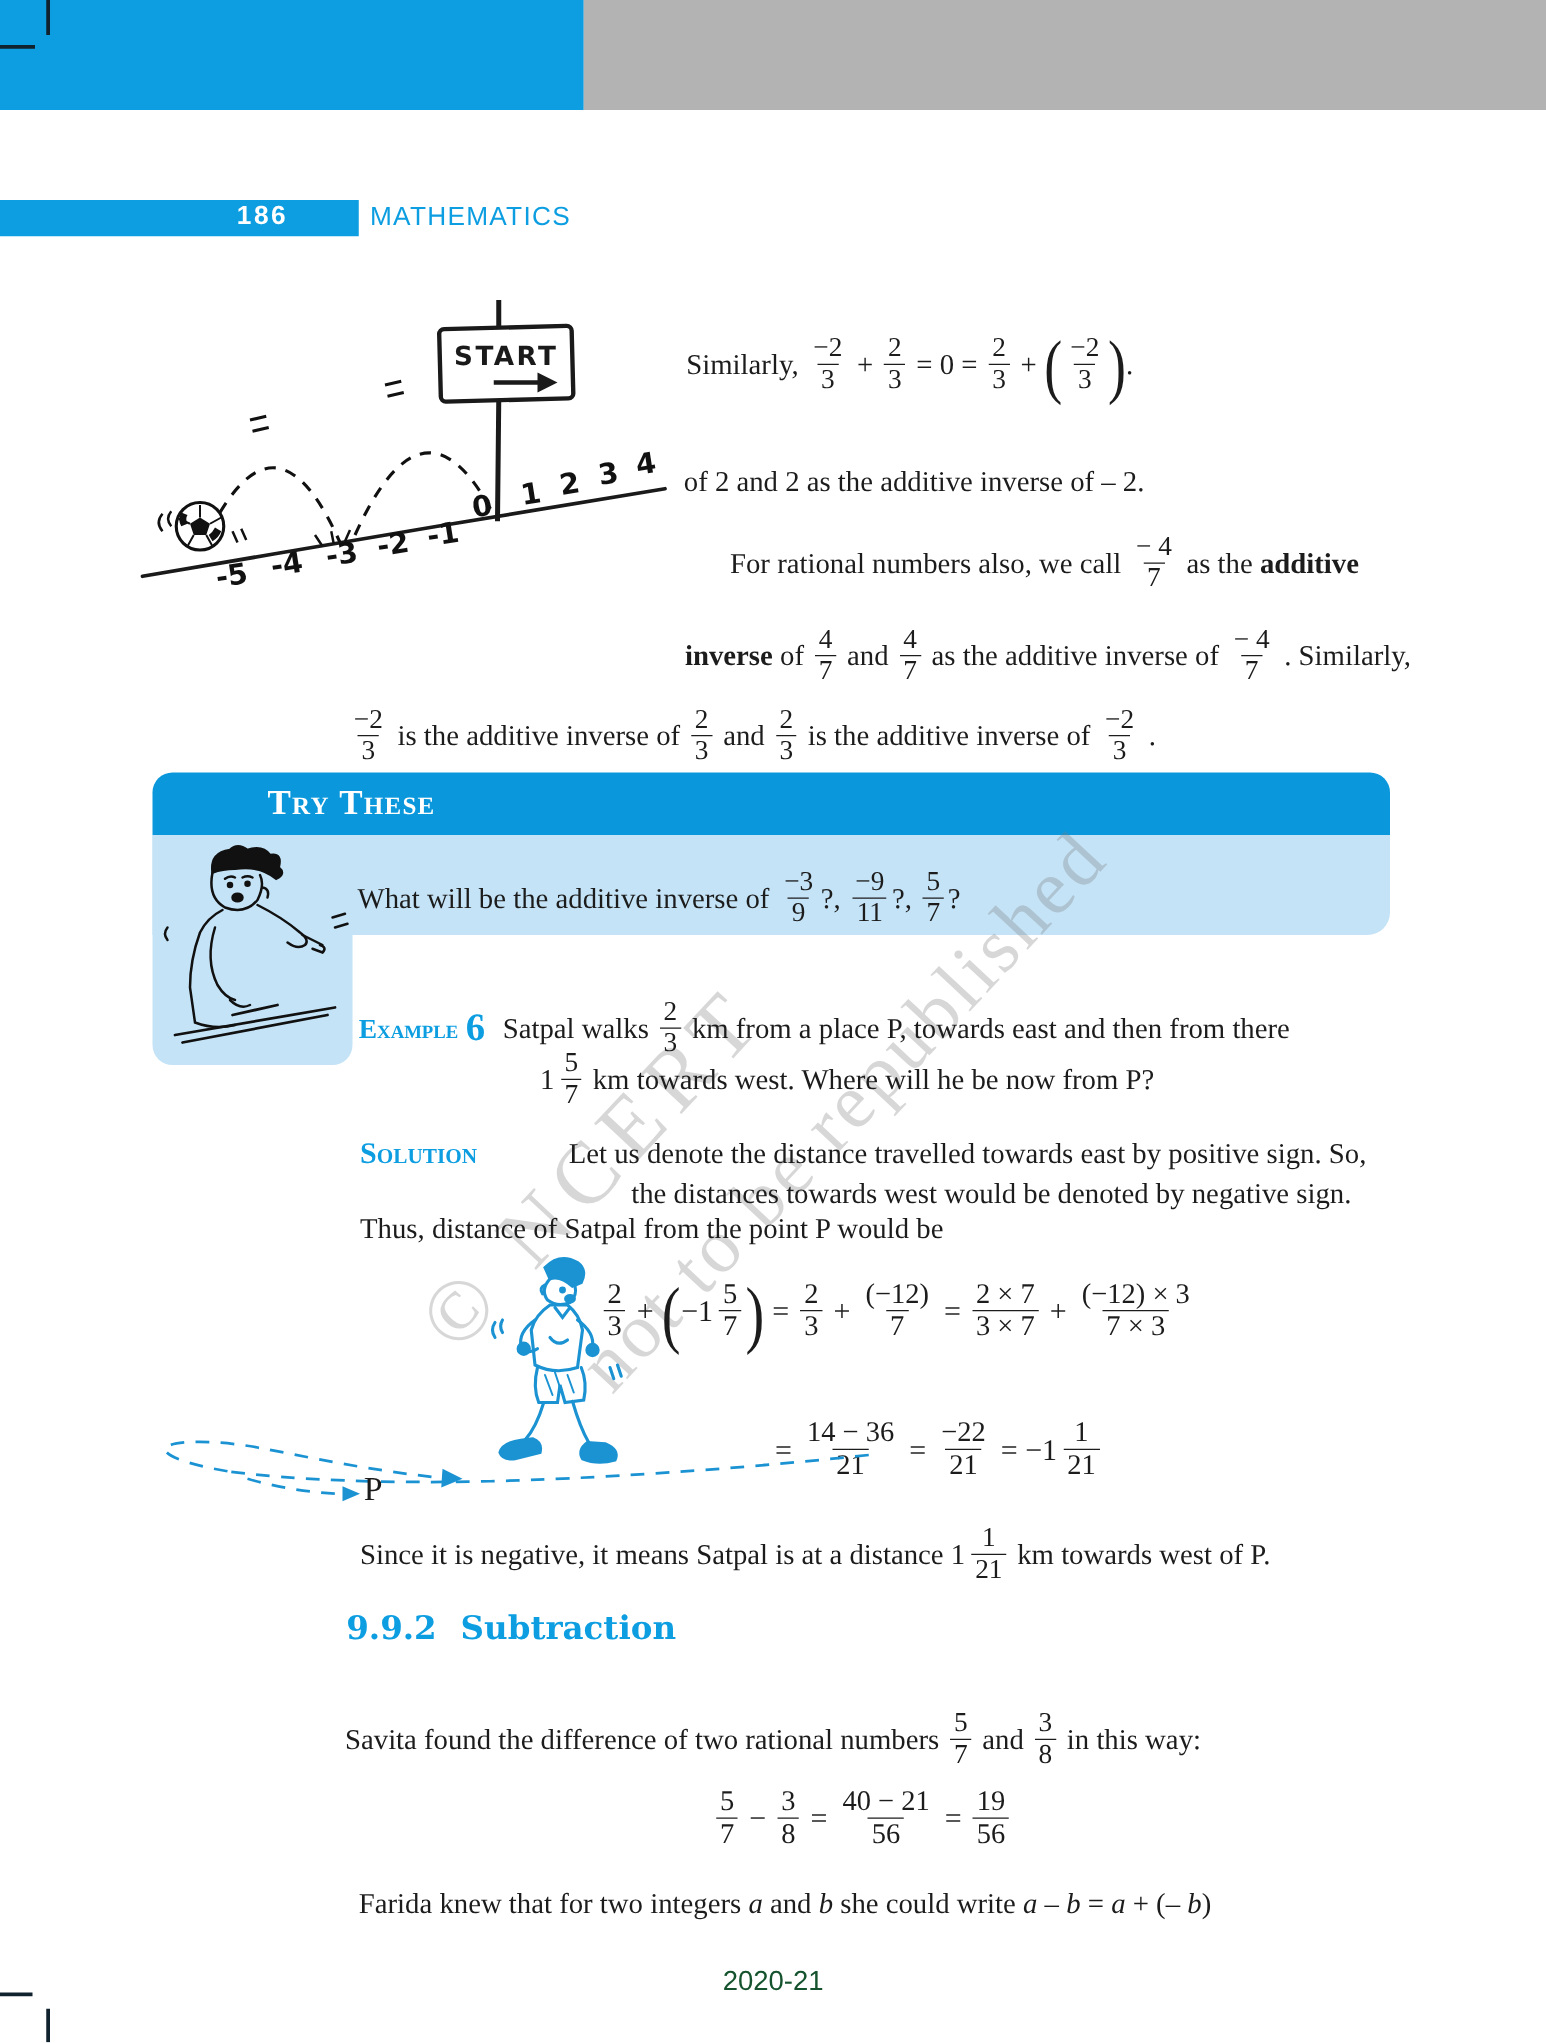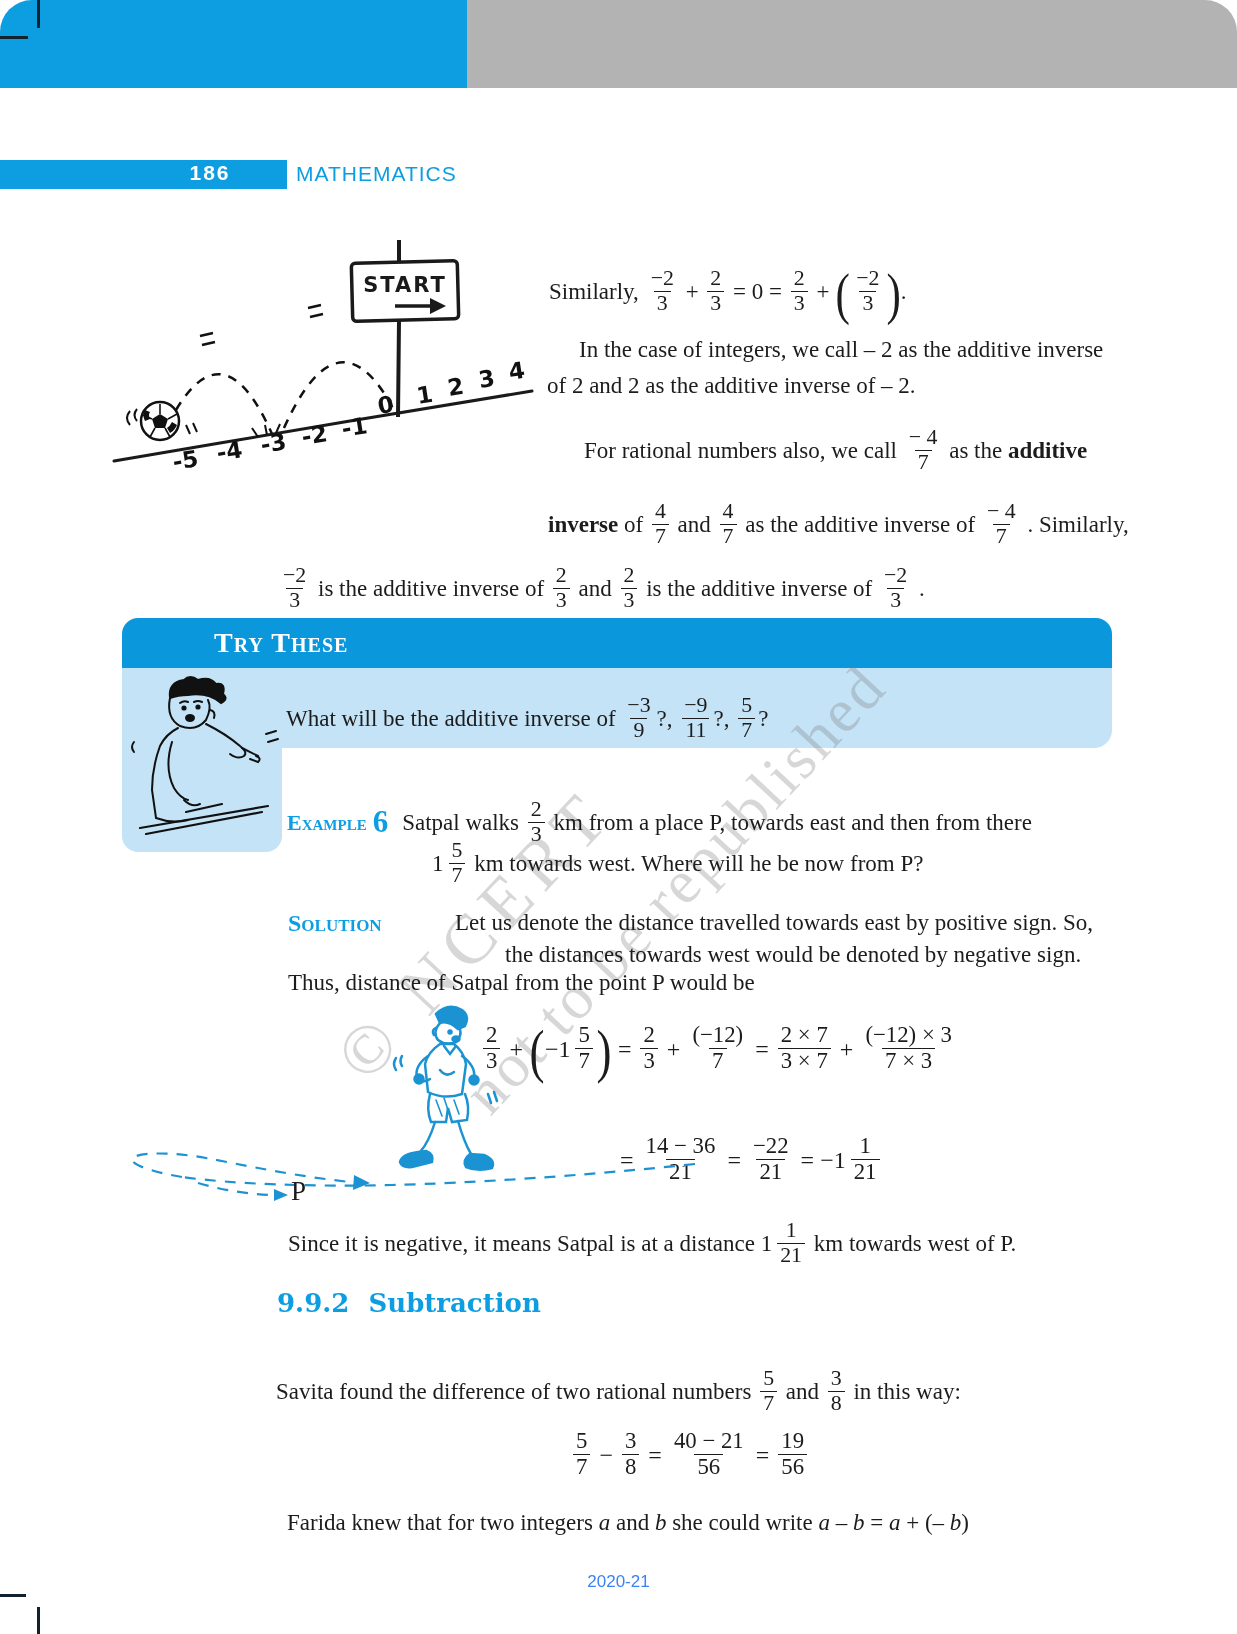--- a/index.html
+++ b/index.html
@@ -1,18 +1,18 @@
 <!DOCTYPE html>
 <html><head>
 <meta charset="utf-8">
 <style>
   :root{ --accent:#0d9ee1; --banner-dark:#0a97dc; --banner-light:#c4e3f6; --ink:#1c1c1c; --art:#1b93d3; }
   html,body{margin:0;padding:0;background:#ffffff;}
   .page{position:relative;width:1237px;height:1634px;background:#fff;overflow:hidden;
-        font-family:"Liberation Serif",serif;color:var(--ink);border-radius:32px;}
+        font-family:"Liberation Serif",serif;color:var(--ink);}
   .abs{position:absolute;}
   .z1{z-index:1}.z3{z-index:3}
   
   .top-blue{left:0;top:0;width:467px;height:88px;background:var(--accent);}
   .top-gray{left:467px;top:0;width:770px;height:88px;background:#b3b3b3;}
   .mark{background:#10222e;}
   
   .badge{left:0;top:160px;width:287px;height:29px;background:var(--accent);}
   .pgnum{left:170px;top:161px;width:80px;text-align:center;color:#fff;
          font-family:"Liberation Sans",sans-serif;font-weight:bold;font-size:21px;letter-spacing:2px;}
@@ -35,21 +35,21 @@
   .try-header{left:122px;top:618px;width:990px;height:50px;background:var(--banner-dark);
               border-radius:16px 16px 0 0;}
   .try-title{left:170px;top:627px;color:#ffffff;font-variant:small-caps;font-weight:bold;
              font-size:28px;letter-spacing:1px;z-index:3;margin-left:44px;}
   .try-panel{left:122px;top:668px;width:990px;height:80px;background:var(--banner-light);
              border-radius:0 0 18px 0;}
   .try-boycol{left:122px;top:668px;width:160px;height:184px;background:var(--banner-light);
               border-radius:0 0 16px 16px;}
   .heading{font-family:"DejaVu Serif",serif;font-weight:bold;color:var(--accent);font-size:26px;}
   .footer{left:0;top:1572px;width:1237px;text-align:center;font-family:"Liberation Sans",sans-serif;
-          font-size:17px;color:#3b82f6;z-index:3;}
+          font-size:22px;color:#14532d;z-index:3;}
   
   .watermark{position:absolute;left:170px;top:580px;width:880px;height:580px;
              display:flex;flex-direction:column;justify-content:center;align-items:center;gap:40px;
              transform:rotate(-47deg);z-index:2;pointer-events:none;opacity:0.30;color:#7d7d7d;
              font-family:"Liberation Serif",serif;}
   .wm1{font-size:70px;letter-spacing:10px;margin-right:280px;}
   .wm2{font-size:62px;letter-spacing:3px;margin-left:60px;}
   .plabel{font-size:27px;z-index:3;}
 </style>
 </head>
@@ -115,21 +115,20 @@
       </span> + <span class="frac">
         <span class="num">2</span>
         <span class="den">3</span>
       </span> = 0 = <span class="frac">
         <span class="num">2</span>
         <span class="den">3</span>
       </span> + <span class="bigp">(</span><span class="frac">
         <span class="num">−2</span>
         <span class="den">3</span>
       </span><span class="bigp">)</span>.</div>
-  <div class="mathline" style="left:579px;top:335px;">In the case of integers, we call – 2 as the additive inverse</div>
   <div class="mathline" style="left:547px;top:371px;">of 2 and 2 as the additive inverse of – 2.</div>
   <div class="mathline" style="left:584px;top:429px;">For rational numbers also, we call <span class="frac">
         <span class="num">− 4</span>
         <span class="den">7</span>
       </span> as the <b>additive</b></div>
   <div class="mathline" style="left:548px;top:503px;"><b>inverse</b> of <span class="frac">
         <span class="num">4</span>
         <span class="den">7</span>
       </span> and <span class="frac">
         <span class="num">4</span>

